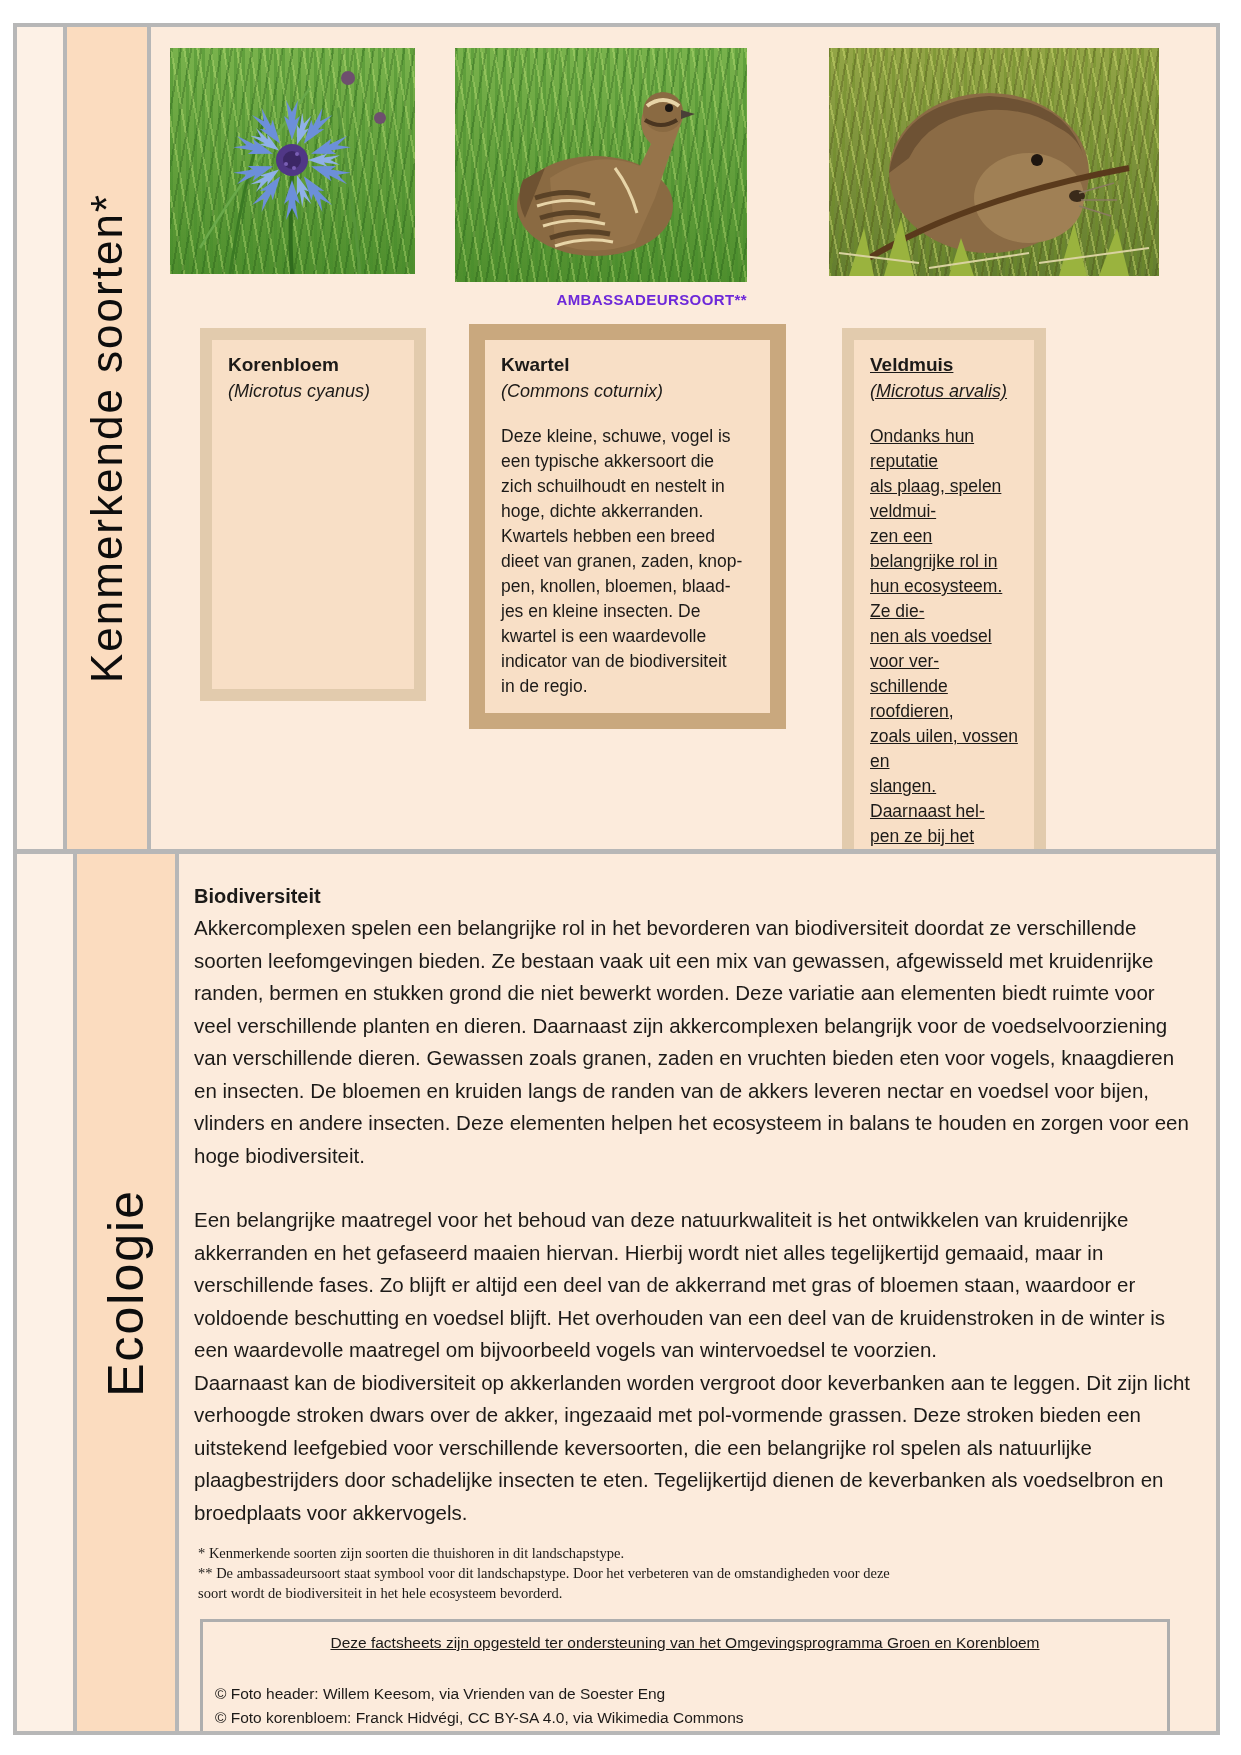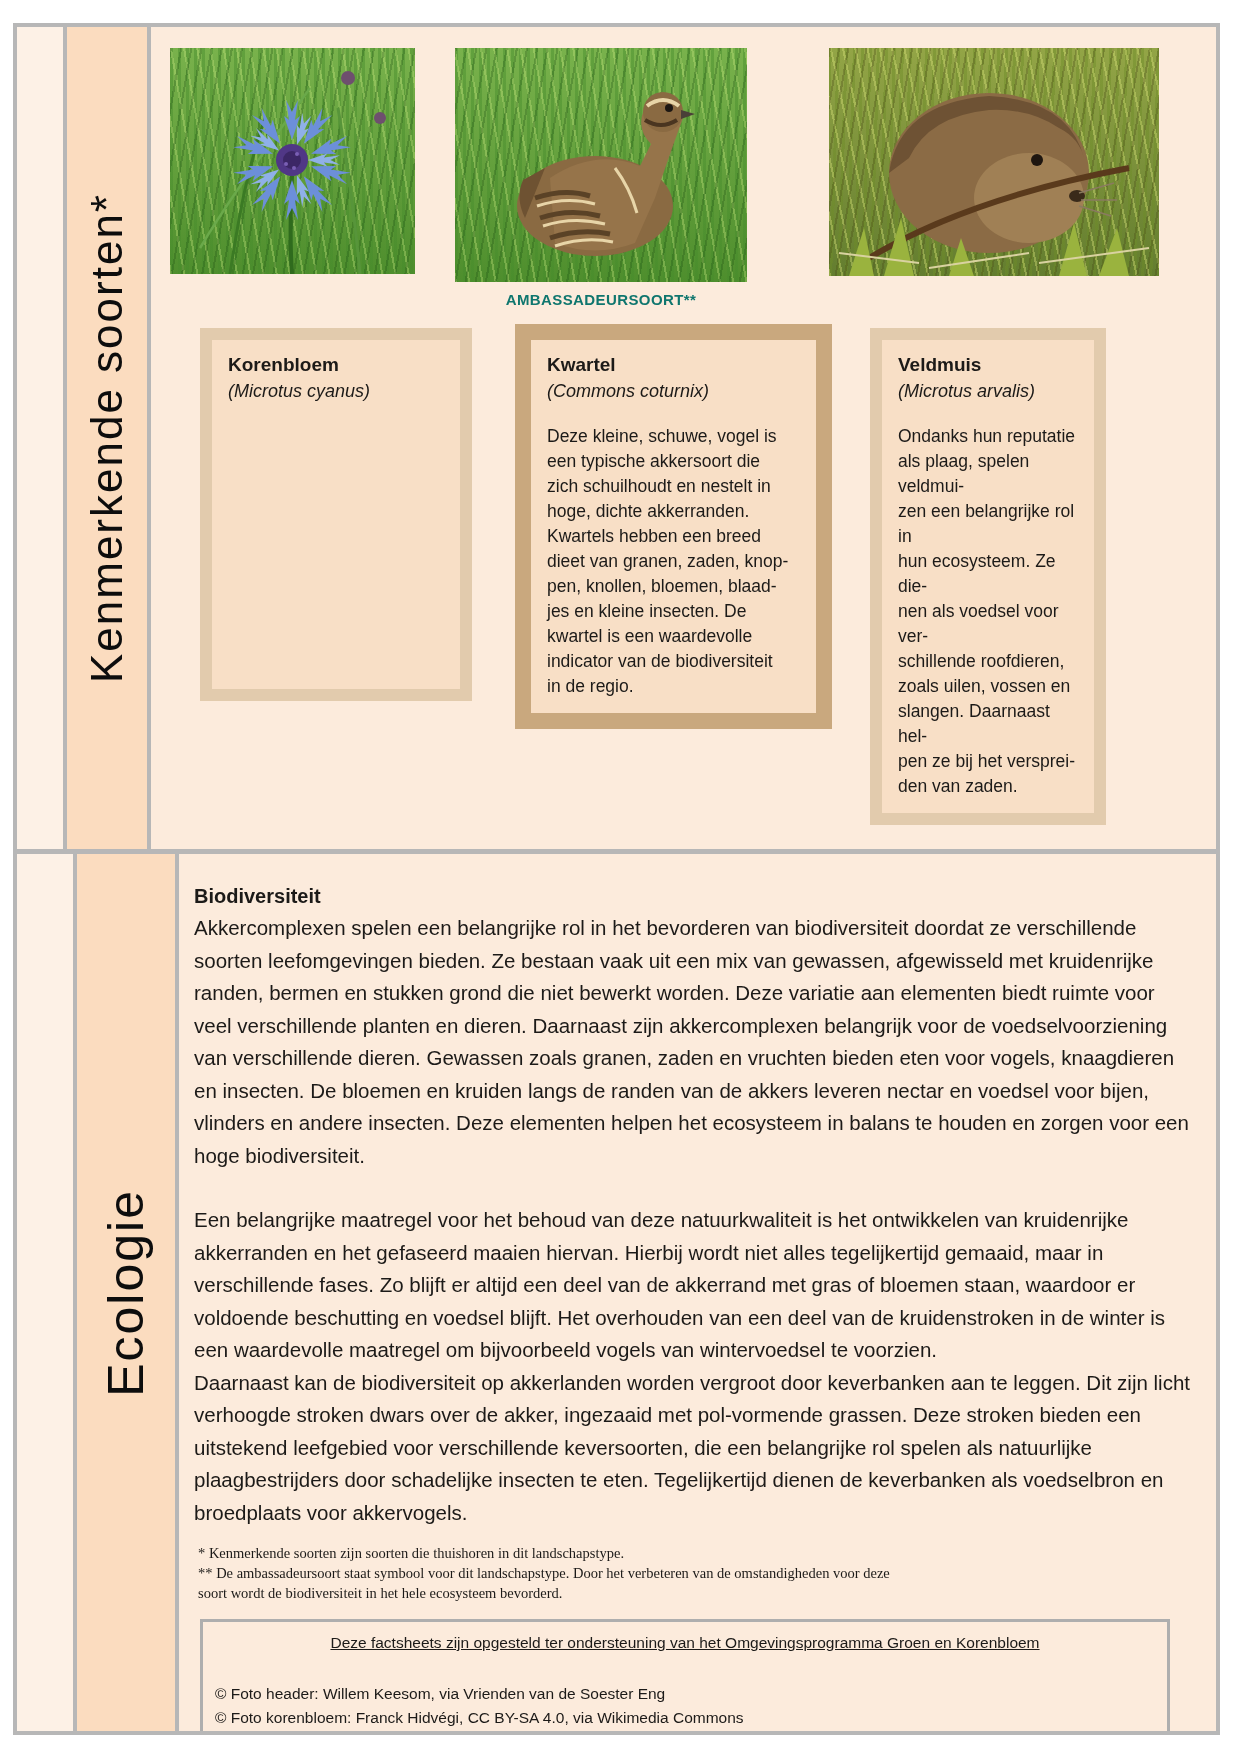--- a/index.html
+++ b/index.html
@@ -32,22 +32,22 @@
       repeating-linear-gradient(80deg, rgba(198,230,126,0.35) 0 2px, transparent 2px 13px),
       repeating-linear-gradient(90deg, rgba(70,140,44,0.45) 0 3px, transparent 3px 8px),
       linear-gradient(to bottom,#79b24c,#4e8e2d); }
   .photo.vole-bg {
     background:
       repeating-linear-gradient(100deg, rgba(70,70,20,0.30) 0 2px, transparent 2px 9px),
       repeating-linear-gradient(78deg, rgba(215,225,120,0.40) 0 2px, transparent 2px 12px),
       repeating-linear-gradient(92deg, rgba(110,140,40,0.45) 0 3px, transparent 3px 8px),
       linear-gradient(to bottom,#93a546,#637d2f); }
   .photo svg { position:absolute; inset:0; }
-  .ambass-caption { text-align:center; font-weight:bold; font-size:15px; letter-spacing:.4px;
-    margin-top:9px; color:#0f766e; }
+  .ambass-caption { text-align:right; font-weight:bold; font-size:15px; letter-spacing:.4px;
+    margin-top:9px; color:#6d28d9; }
 
   .cards-row { display:flex; align-items:flex-start; margin-top:20px; }
   .card { border:12px solid #e2cbad; background:#f8dfc6; min-height:373px; padding:12px 16px 14px 16px; }
   .card.ambassador { border:16px solid #c9a87e; min-height:392px; margin-top:-4px; }
   .card-title { font-weight:bold; font-size:19px; line-height:26px; }
   .card-latin { font-style:italic; font-size:18px; line-height:26px; }
   .card-body  { font-size:17.5px; line-height:25px; margin-top:20px; white-space:pre-line; }
 
   
   .eco-pad { padding:26px 26px 0 15px; }
@@ -169,40 +169,40 @@
                 <path d="M10,205 L90,215"></path>
                   <path d="M100,220 L200,205"></path>
                   <path d="M210,215 L320,200"></path>
               </g>
             </svg>
           </div>
         </div>
       </div>
 
       <div class="cards-row">
-        <div class="card" style="width:272px; margin-left:49px;">
+        <div class="card" style="width:226px; margin-left:49px;">
           <div class="card-title">Korenbloem</div>
           <div class="card-latin">(Microtus cyanus)</div>
         </div>
         <div class="card ambassador" style="width:317px; margin-left:43px;">
           <div class="card-title">Kwartel</div>
           <div class="card-latin">(Commons coturnix)</div>
           <div class="card-body">Deze kleine, schuwe, vogel is
 een typische akkersoort die
 zich schuilhoudt en nestelt in
 hoge, dichte akkerranden.
 Kwartels hebben een breed
 dieet van granen, zaden, knop-
 pen, knollen, bloemen, blaad-
 jes en kleine insecten. De
 kwartel is een waardevolle
 indicator van de biodiversiteit
 in de regio.</div>
         </div>
-        <div class="card" style="width:236px; margin-left:38px;">
+        <div class="card" style="width:204px; margin-left:56px;text-decoration:underline;">
           <div class="card-title">Veldmuis</div>
           <div class="card-latin">(Microtus arvalis)</div>
           <div class="card-body">Ondanks hun reputatie
 als plaag, spelen veldmui-
 zen een belangrijke rol in
 hun ecosysteem. Ze die-
 nen als voedsel voor ver-
 schillende roofdieren,
 zoals uilen, vossen en
 slangen. Daarnaast hel-

